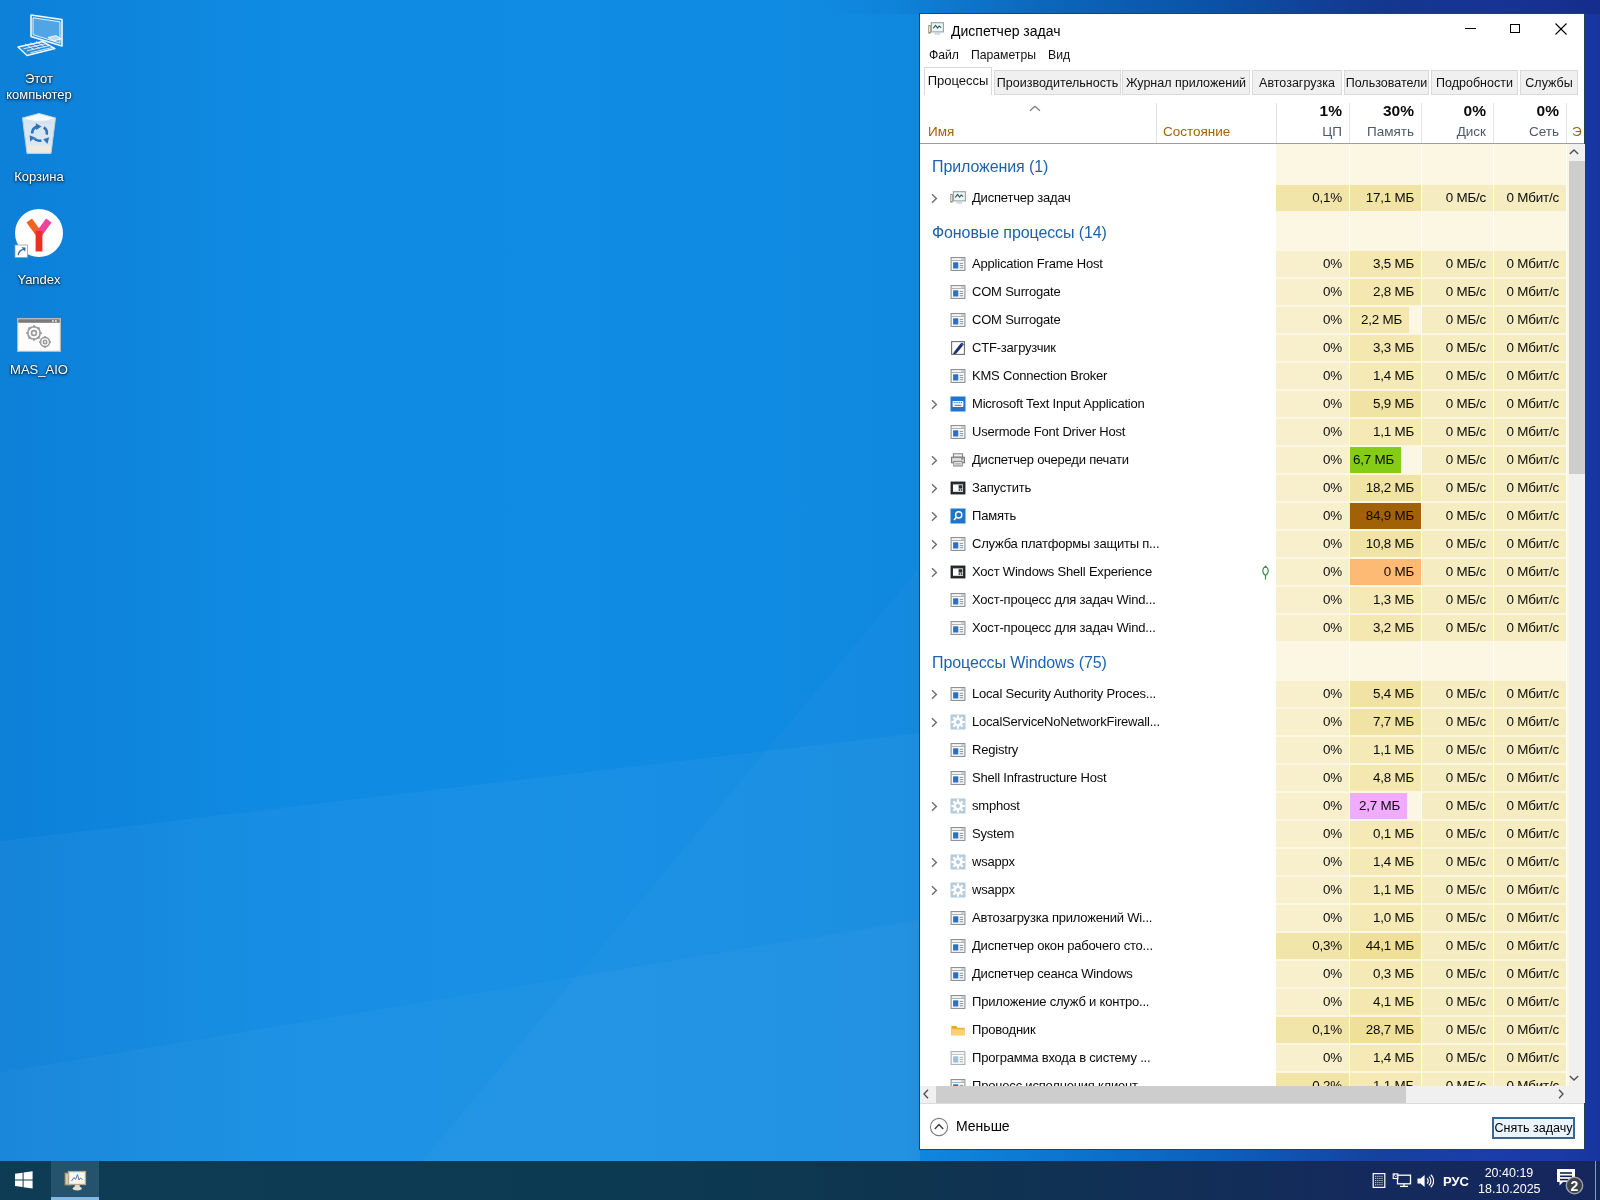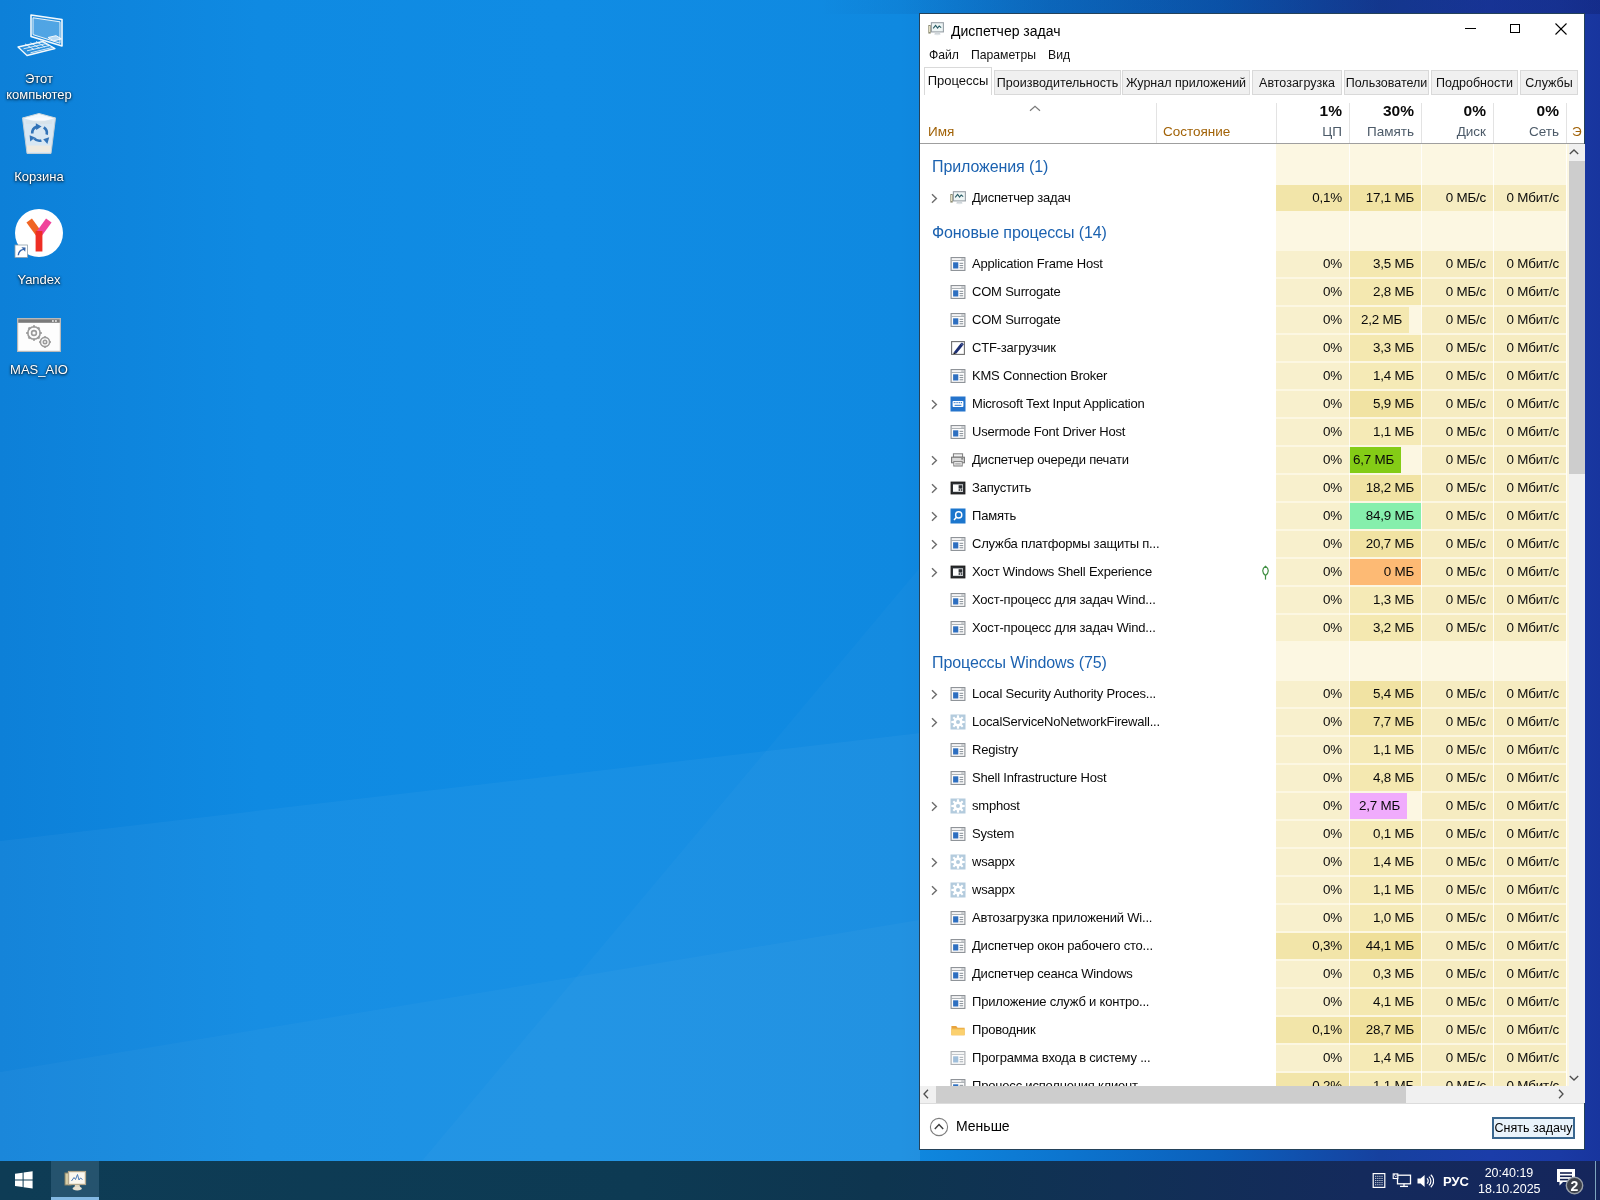--- a/index.html
+++ b/index.html
@@ -493,21 +493,21 @@
           <svg width="16" height="16" viewBox="0 0 16 16" style="">
             <rect x="0.5" y="0.5" width="15" height="15" fill="#1c76cd"></rect>
             <circle cx="8.7" cy="6.9" r="3.1" fill="none" stroke="#fff" stroke-width="1.4"></circle>
             <line x1="6.4" y1="9.3" x2="4.0" y2="11.9" stroke="#fff" stroke-width="1.5"></line>
           </svg>
         </div>
         <div class="pname">Память</div>
         <div class="cell" style="left:356px;width:73px;background:#f8f0cd">
           <span>0%</span>
         </div>
-        <div class="cell" style="left:429px;width:72px;background:#86efac">
+        <div class="cell" style="left:429px;width:72px;background:#a16207">
           <span>84,9 МБ</span>
         </div>
         <div class="cell" style="left:501px;width:72px;background:#f6ecc1">
           <span>0 МБ/с</span>
         </div>
         <div class="cell" style="left:573px;width:73px;background:#f6ecc1">
           <span>0 Мбит/с</span>
         </div>
       </div>
 <div class="prow" style="top:386px">
@@ -525,21 +525,21 @@
             <rect x="9.6" y="6.8" width="3.6" height="1.1" fill="#8f979e"></rect>
             <rect x="9.6" y="9.0" width="3.6" height="1.1" fill="#8f979e"></rect>
             <rect x="9.6" y="11.2" width="3.6" height="1.1" fill="#8f979e"></rect>
           </svg>
         </div>
         <div class="pname">Служба платформы защиты п...</div>
         <div class="cell" style="left:356px;width:73px;background:#f8f0cd">
           <span>0%</span>
         </div>
         <div class="cell" style="left:429px;width:72px;background:#f1e3a3">
-          <span>20,7 МБ</span>
+          <span>10,8 МБ</span>
         </div>
         <div class="cell" style="left:501px;width:72px;background:#f6ecc1">
           <span>0 МБ/с</span>
         </div>
         <div class="cell" style="left:573px;width:73px;background:#f6ecc1">
           <span>0 Мбит/с</span>
         </div>
       </div>
 <div class="prow" style="top:414px">
         <div class="arr">

